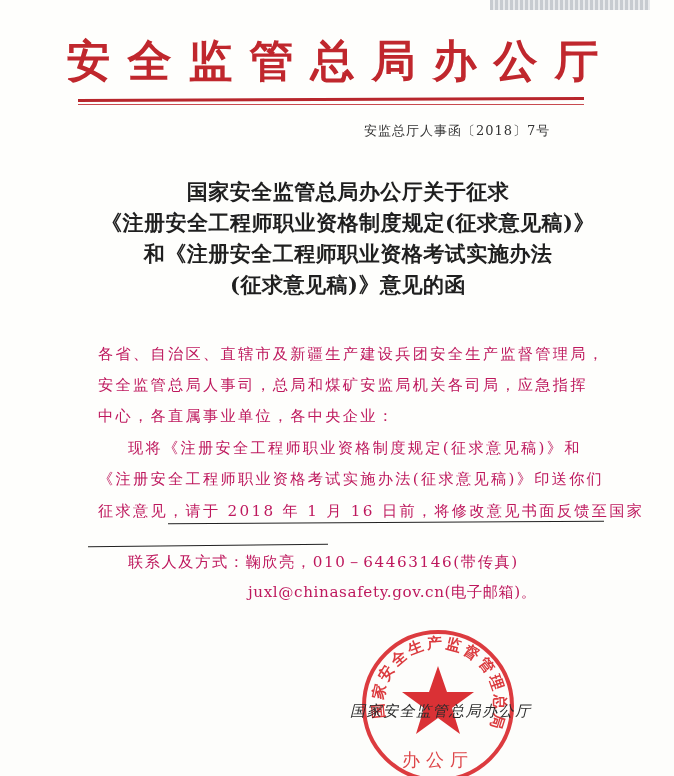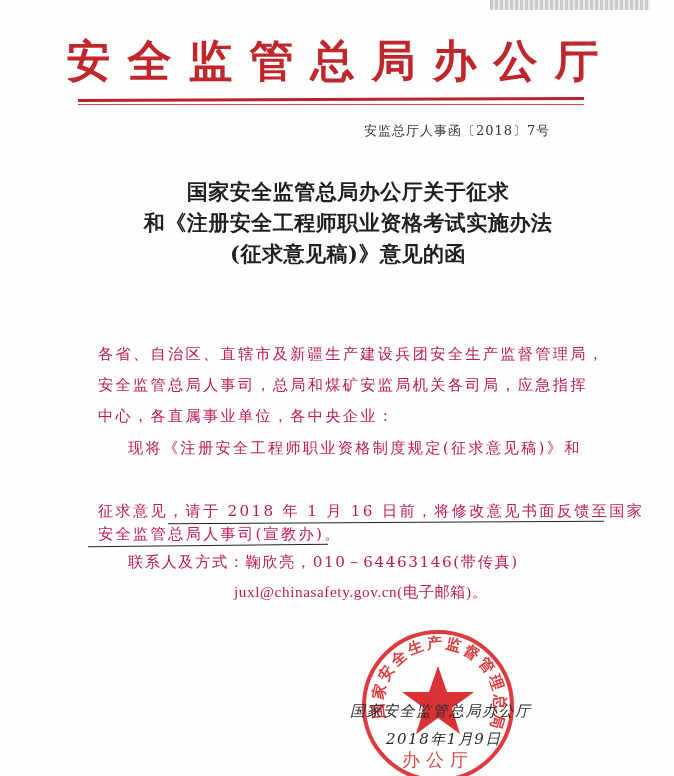--- a/index.html
+++ b/index.html
@@ -38,45 +38,45 @@
   <div class="watermark"></div>
 
   <div class="masthead">安全监管总局办公厅</div>
   <div class="rule1"></div>
   <div class="rule2"></div>
 
   <div class="docnum">安监总厅人事函〔2018〕7号</div>
 
   <div class="title-block">
     <div class="title-line">国家安全监管总局办公厅关于征求</div>
+    <div class="title-line">《注册安全工程师职业资格制度规定(征求意见稿)》</div>
     <div class="title-line">和《注册安全工程师职业资格考试实施办法</div>
     <div class="title-line">(征求意见稿)》意见的函</div>
   </div>
 
   <div class="body-text" style="top:344px;left:98px;">各省、自治区、直辖市及新疆生产建设兵团安全生产监督管理局，</div>
   <div class="body-text" style="top:375px;left:98px;">安全监管总局人事司，总局和煤矿安监局机关各司局，应急指挥</div>
   <div class="body-text" style="top:406px;left:98px;">中心，各直属事业单位，各中央企业：</div>
 
   <div class="body-text" style="top:438px;left:128px;">现将《注册安全工程师职业资格制度规定(征求意见稿)》和</div>
+  <div class="body-text" style="top:469px;left:98px;">《注册安全工程师职业资格考试实施办法(征求意见稿)》印送你们</div>
   <div class="body-text" style="top:501px;left:98px;">征求意见，请于 2018 年 1 月 16 日前，将修改意见书面反馈至国家</div>
   <div class="ul" style="top:522px;left:168px;width:436px;transform:rotate(-0.3deg);"></div>
-  <div class="body-text" style="top:524px;left:98px;">安全监管总局人事司(宣教办)。</div>
   <div class="ul" style="top:545px;left:88px;width:240px;transform:rotate(-0.6deg);"></div>
 
   <div class="body-text" style="top:552px;left:128px;letter-spacing:1.6px;">联系人及方式：鞠欣亮，010－64463146(带传真)</div>
-  <div class="body-text" style="top:582px;left:234px;letter-spacing:0.6px;font-family:Liberation Serif, serif;">juxl@chinasafety.gov.cn(电子邮箱)。</div>
+  <div class="body-text" style="top:582px;left:248px;letter-spacing:0.6px;">juxl@chinasafety.gov.cn(电子邮箱)。</div>
 
   <svg class="seal" viewBox="0 0 160 160" style="left:358px;top:626px;">
     <defs>
       <path id="sealArc" d="M 28 96 A 56 56 0 1 1 134 96"></path>
     </defs>
     <circle cx="80" cy="80" r="74" fill="none" stroke="#d8262a" stroke-width="4" opacity="0.9"></circle>
     <text font-size="15" font-weight="bold" fill="#d8262a" font-family="DejaVu Serif, serif" opacity="0.9">
       <textPath href="#sealArc" startOffset="2%" letter-spacing="3">国家安全生产监督管理总局</textPath>
     </text>
     <polygon points="80,40 89,66 116,66 94,82 102,108 80,92 58,108 66,82 44,66 71,66" fill="#d8262a" opacity="0.95"></polygon>
     <text x="80" y="140" text-anchor="middle" font-size="18" fill="#d8262a" font-family="DejaVu Serif, serif" letter-spacing="6" opacity="0.85">办公厅</text>
   </svg>
 
   <div class="sign-text" style="top:702px;left:350px;">国家安全监管总局办公厅</div>
-  <div class="sign-text" style="top:730px;left:386px;">2018年1月9日</div>
 
 </div>
 
 </body></html>

